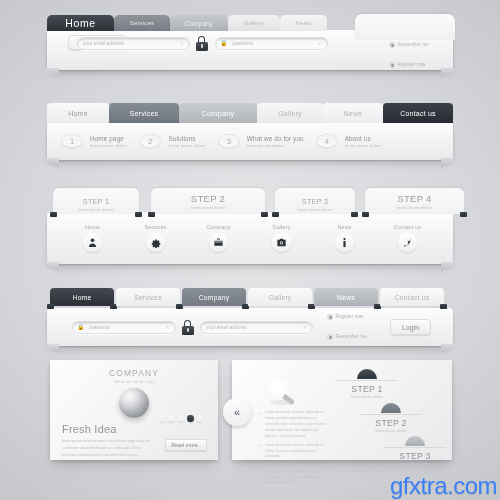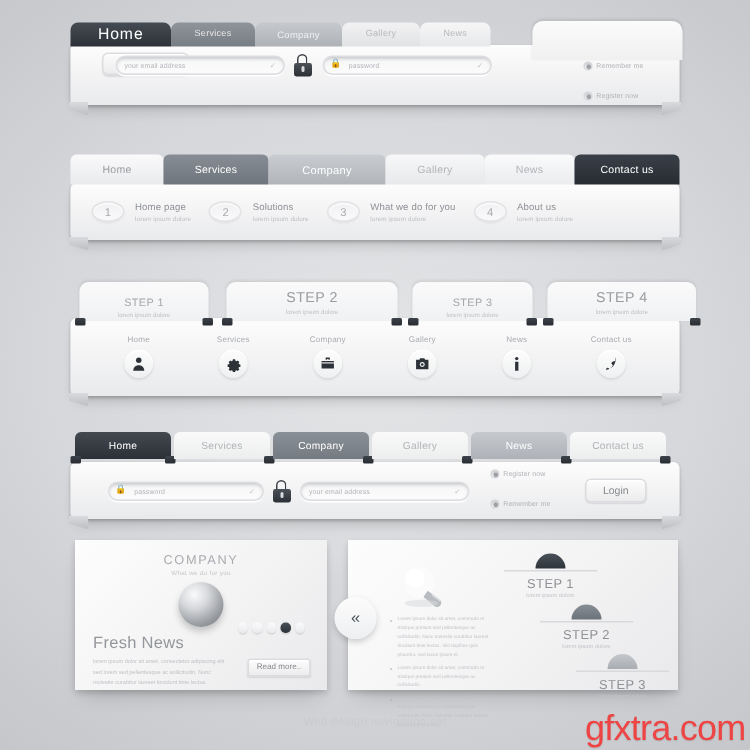--- a/index.html
+++ b/index.html
@@ -225,21 +225,21 @@
   #sg2 { left: 128px; top: 43px; width: 62px; }
   #sg3 { left: 152px; top: 76px; width: 62px; }
 
   
   #footer {
     position: absolute; left: 0; bottom: 15px; width: 100%; text-align: center;
     font-size: 7.5px; color: #c9cbce; letter-spacing: .3px;
   }
   #watermark {
     position: absolute; right: 3px; bottom: 0px;
-    font-size: 24px; color: #ef4444; letter-spacing: -.5px;
+    font-size: 24px; color: #3b82f6; letter-spacing: -.5px;
     font-family: "Liberation Sans", sans-serif;
     text-shadow: 0 1px 1px rgba(0,0,0,.12);
   }
 </style>
 </head>
 <body>
 
 <div class="panel" id="p1">
   <div id="p1-login-wrap"></div>
 
@@ -466,21 +466,21 @@
   <div class="ribbon-l"></div>
   <div class="ribbon-r"></div>
 </div>
 
 <div class="card" id="c1">
   <div class="hdr">
     <div class="t">COMPANY</div>
     <div class="s">What we do for you</div>
   </div>
   <div class="sphere"></div>
-  <div class="title">Fresh News</div>
+  <div class="title">Fresh Idea</div>
   <div class="body">lorem ipsum dolor sit amet, consectetur adipiscing elit sed lorem sed pellentesque ac sollicitudin. Nunc molestie curabitur laoreet tincidunt tinte lectus.</div>
   <div class="dots">
     <span class="dot"></span>
     <span class="dot"></span>
     <span class="dot"></span>
     <span class="dot active"></span>
     <span class="dot"></span>
   </div>
   <div class="btn-light more">Read more..</div>
 </div>

